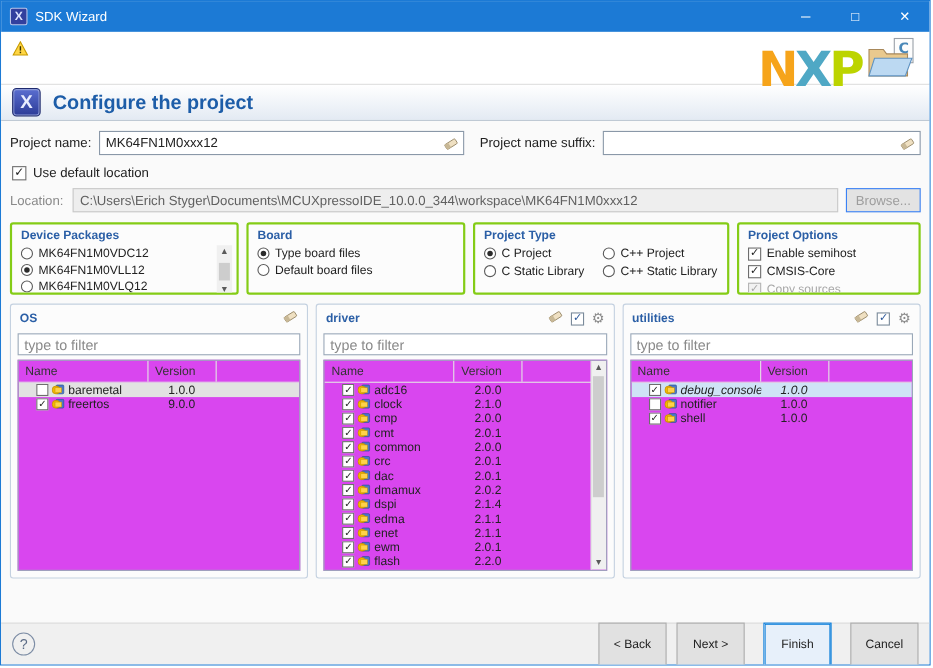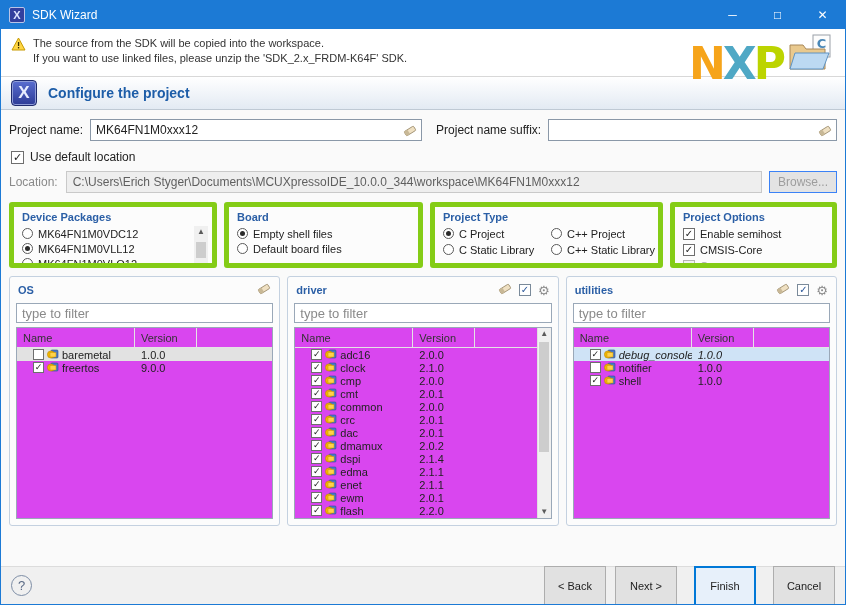--- a/index.html
+++ b/index.html
@@ -17,21 +17,21 @@
   .banner { height:47px; background:#ffffff; position:relative; flex:0 0 auto; padding:7px 0 0 10px; }
   .banner-lines { display:flex; gap:7px; }
   .warn-icon { flex:0 0 auto; margin-top:1px; }
   .banner-text { font-size:11px; color:#333; line-height:15px; }
   .nxp-logo { position:absolute; top:12px; right:62px; font-weight:bold; font-size:44px; letter-spacing:-3px; line-height:46px; font-family:"DejaVu Sans",sans-serif; }
   .folder-icon-wrap { position:absolute; top:4px; right:12px; }
 
   
   .headerbar { height:34px; background:linear-gradient(#ffffff,#e3eaf3); border-top:1px solid #d8d8d8; border-bottom:1px solid #bfc9d4; display:flex; align-items:center; padding:0 10px; flex:0 0 auto; }
   .x-logo { width:26px; height:26px; background:linear-gradient(#5a6ed0,#2c3b97); border:1px solid #1e2a6e; box-shadow:inset 0 0 0 1px #8e9cd8; border-radius:4px; color:#e8edff; font-weight:bold; font-size:17px; line-height:24px; text-align:center; margin-right:11px; }
-  .header-title { font-size:14px; font-weight:bold; color:#1d5da8; }
+  .header-title { font-size:18px; font-weight:bold; color:#1d5da8; }
 
   
   .content { flex:1 1 auto; background:#fafafa; padding:9px 8px 0 8px; overflow:hidden; }
   .form-row { display:flex; align-items:center; font-size:12px; color:#222; }
   .lbl { margin-right:7px; white-space:nowrap; }
   .txt-input { position:relative; height:22px; border:1px solid #8a98a8; background:#fff; display:flex; align-items:center; }
   .txt-input input { border:none; outline:none; width:100%; height:100%; font-size:12px; padding:0 22px 0 5px; font-family:inherit; background:transparent; color:#222; }
   .eraser { position:absolute; right:4px; top:4px; }
   .w-name { width:332px; }
   .w-suffix { flex:1; }
@@ -39,21 +39,21 @@
   .cbx { width:13px; height:13px; border:1px solid #6e6e6e; background:#fff; font-size:11px; line-height:11px; text-align:center; color:#1c1c1c; flex:0 0 auto; }
   .cbx.on::after { content:"\2713"; }
   .cbx.dis { border-color:#b5b5b5; color:#a8a8a8; background:#f2f2f2; }
   .loc-row { display:flex; align-items:center; font-size:12px; }
   .loc-lbl { color:#8a8a8a; margin-right:8px; }
   .loc-field { flex:1; height:22px; background:#eeeeee; border:1px solid #c9c9c9; color:#5f5f5f; font-size:12px; display:flex; align-items:center; padding:0 6px; white-space:nowrap; overflow:hidden; }
   .browse-btn { margin-left:7px; width:68px; height:22px; background:#e3e3e3; border:1px solid #3b82f6; color:#9d9d9d; font-size:12px; font-family:inherit; }
 
   
   .groups-row { display:flex; gap:7px; margin-top:9px; height:66px; }
-  .groupbox { border:5px solid #84cc16; border-radius:3px; background:#fcfcfc; overflow:hidden; }
+  .groupbox { border:2px solid #84cc16; border-radius:3px; background:#fcfcfc; overflow:hidden; }
   .group-title { font-size:11px; font-weight:bold; color:#2b5fa6; padding:4px 8px 2px 8px; }
   .group-body { padding:1px 4px 2px 8px; font-size:11px; color:#222; }
   .g-dp { width:208px; } .g-board { width:199px; } .g-pt { width:233px; } .g-po { flex:1; }
   .dp-body { display:flex; }
   .dp-list { flex:1; overflow:hidden; height:46px; }
   .opt-row { display:flex; align-items:center; gap:5px; height:15px; white-space:nowrap; }
   .opt-row.clip { height:7px; overflow:hidden; }
   .radio { width:11px; height:11px; border:1px solid #5a5a5a; border-radius:50%; background:#fff; position:relative; flex:0 0 auto; }
   .radio.sel::after { content:""; position:absolute; left:2px; top:2px; width:5px; height:5px; border-radius:50%; background:#2b2b2b; }
   .pt-grid { display:grid; grid-template-columns:108px auto; grid-auto-rows:16px; }
@@ -77,21 +77,21 @@
   .gear { font-size:13px; color:#8b8b8b; line-height:13px; font-family:"DejaVu Sans",sans-serif; }
   .filter-wrap { margin:2px 6px 4px 6px; height:20px; border:1px solid #9aa8b8; background:#fff; display:flex; align-items:center; }
   .filter-wrap input { border:none; outline:none; width:100%; font-size:13px; padding:0 5px; font-family:inherit; background:transparent; color:#222; }
   .filter-wrap input::placeholder { color:#8a8a8a; opacity:1; }
   .ptable { margin:0 6px 6px 6px; flex:1; border:1px solid #9aa8b8; background:#d946ef; display:flex; flex-direction:column; overflow:hidden; position:relative; }
   .thead { display:flex; height:20px; border-bottom:1px solid #e4e4e4; flex:0 0 auto; font-size:11px; color:#333; }
   .th { display:flex; align-items:center; padding-left:6px; border-right:1px solid #e4e4e4; }
   .th-name { width:118px; flex:0 0 auto; }
   .th-ver { width:62px; flex:0 0 auto; }
   .tbody { flex:1; overflow:hidden; }
-  .trow { display:flex; align-items:center; height:13px; font-size:11px; color:#222; }
+  .trow { display:flex; align-items:center; height:13px; font-size:11px; color:#222;gap:12px; }
   .trow.hl-gray { background:#e2e2e2; }
   .trow.hl-blue { background:#cfe3f6;font-style:italic; }
   .trow .c1 { width:118px; flex:0 0 auto; display:flex; align-items:center; gap:3px; padding-left:16px; overflow:hidden; white-space:nowrap; }
   .trow .cbx { width:11px; height:11px; font-size:9px; line-height:9px; }
   .trow .ver { padding-left:6px; }
   .ptable .vscroll { position:absolute; right:0; top:0; bottom:0; border-left:1px solid #e0e0e0; }
 
   
   .footer { flex:0 0 auto; height:38px; background:#f0f0f0; border-top:1px solid #dcdcdc; display:flex; align-items:center; padding:0 10px; }
   .help-btn { width:21px; height:21px; border:1px solid #7d8da5; border-radius:50%; color:#5a6a85; font-size:13px; line-height:19px; text-align:center; background:transparent; font-family:inherit; }
@@ -117,24 +117,20 @@
 
   <div class="banner">
     <div class="banner-lines">
       <span class="warn-icon">
         <svg width="15" height="14" viewBox="0 0 15 14">
             <path d="M7.5 1 L14 13 L1 13 Z" fill="#ffd644" stroke="#c79a00" stroke-width="1"></path>
             <rect x="6.9" y="5" width="1.3" height="4" fill="#3a3000"></rect>
             <rect x="6.9" y="10" width="1.3" height="1.4" fill="#3a3000"></rect>
           </svg>
       </span>
-      <div>
-        <div class="banner-text">The source from the SDK will be copied into the workspace.</div>
-        <div class="banner-text">If you want to use linked files, please unzip the 'SDK_2.x_FRDM-K64F' SDK.</div>
-      </div>
     </div>
     <div class="nxp-logo">
       <span style="color:#f6a41a">N</span><span style="color:#4fa8c5">X</span><span style="color:#bcd400">P</span>
     </div>
     <span class="folder-icon-wrap">
       <svg width="46" height="40" viewBox="0 0 46 40">
         <rect x="26" y="2" width="17" height="22" fill="#fdfdfd" stroke="#9aa0a8"></rect>
         <text x="34.5" y="15" font-size="13" font-weight="bold" fill="#4a88b8" text-anchor="middle" font-family="DejaVu Sans,sans-serif">C</text>
         <path d="M3 12 L16 12 L19 16 L38 16 L38 36 L3 36 Z" fill="#e9c98e" stroke="#a8885a"></path>
         <path d="M8 20 L42 20 L36 36 L3 36 Z" fill="#bcd9f2" stroke="#5f93c2"></path>
@@ -217,21 +213,21 @@
             <div class="sc-arrow">▼</div>
           </div>
         </div>
       </div>
 
       <div class="groupbox g-board">
         <div class="group-title">Board</div>
         <div class="group-body">
             <div class="opt-row">
               <span class="radio sel"></span>
-              <span>Empty shell files</span>
+              <span>Type board files</span>
             </div>
             <div class="opt-row">
               <span class="radio"></span>
               <span>Default board files</span>
             </div>
           </div>
       </div>
 
       <div class="groupbox g-pt">
         <div class="group-title">Project Type</div>

